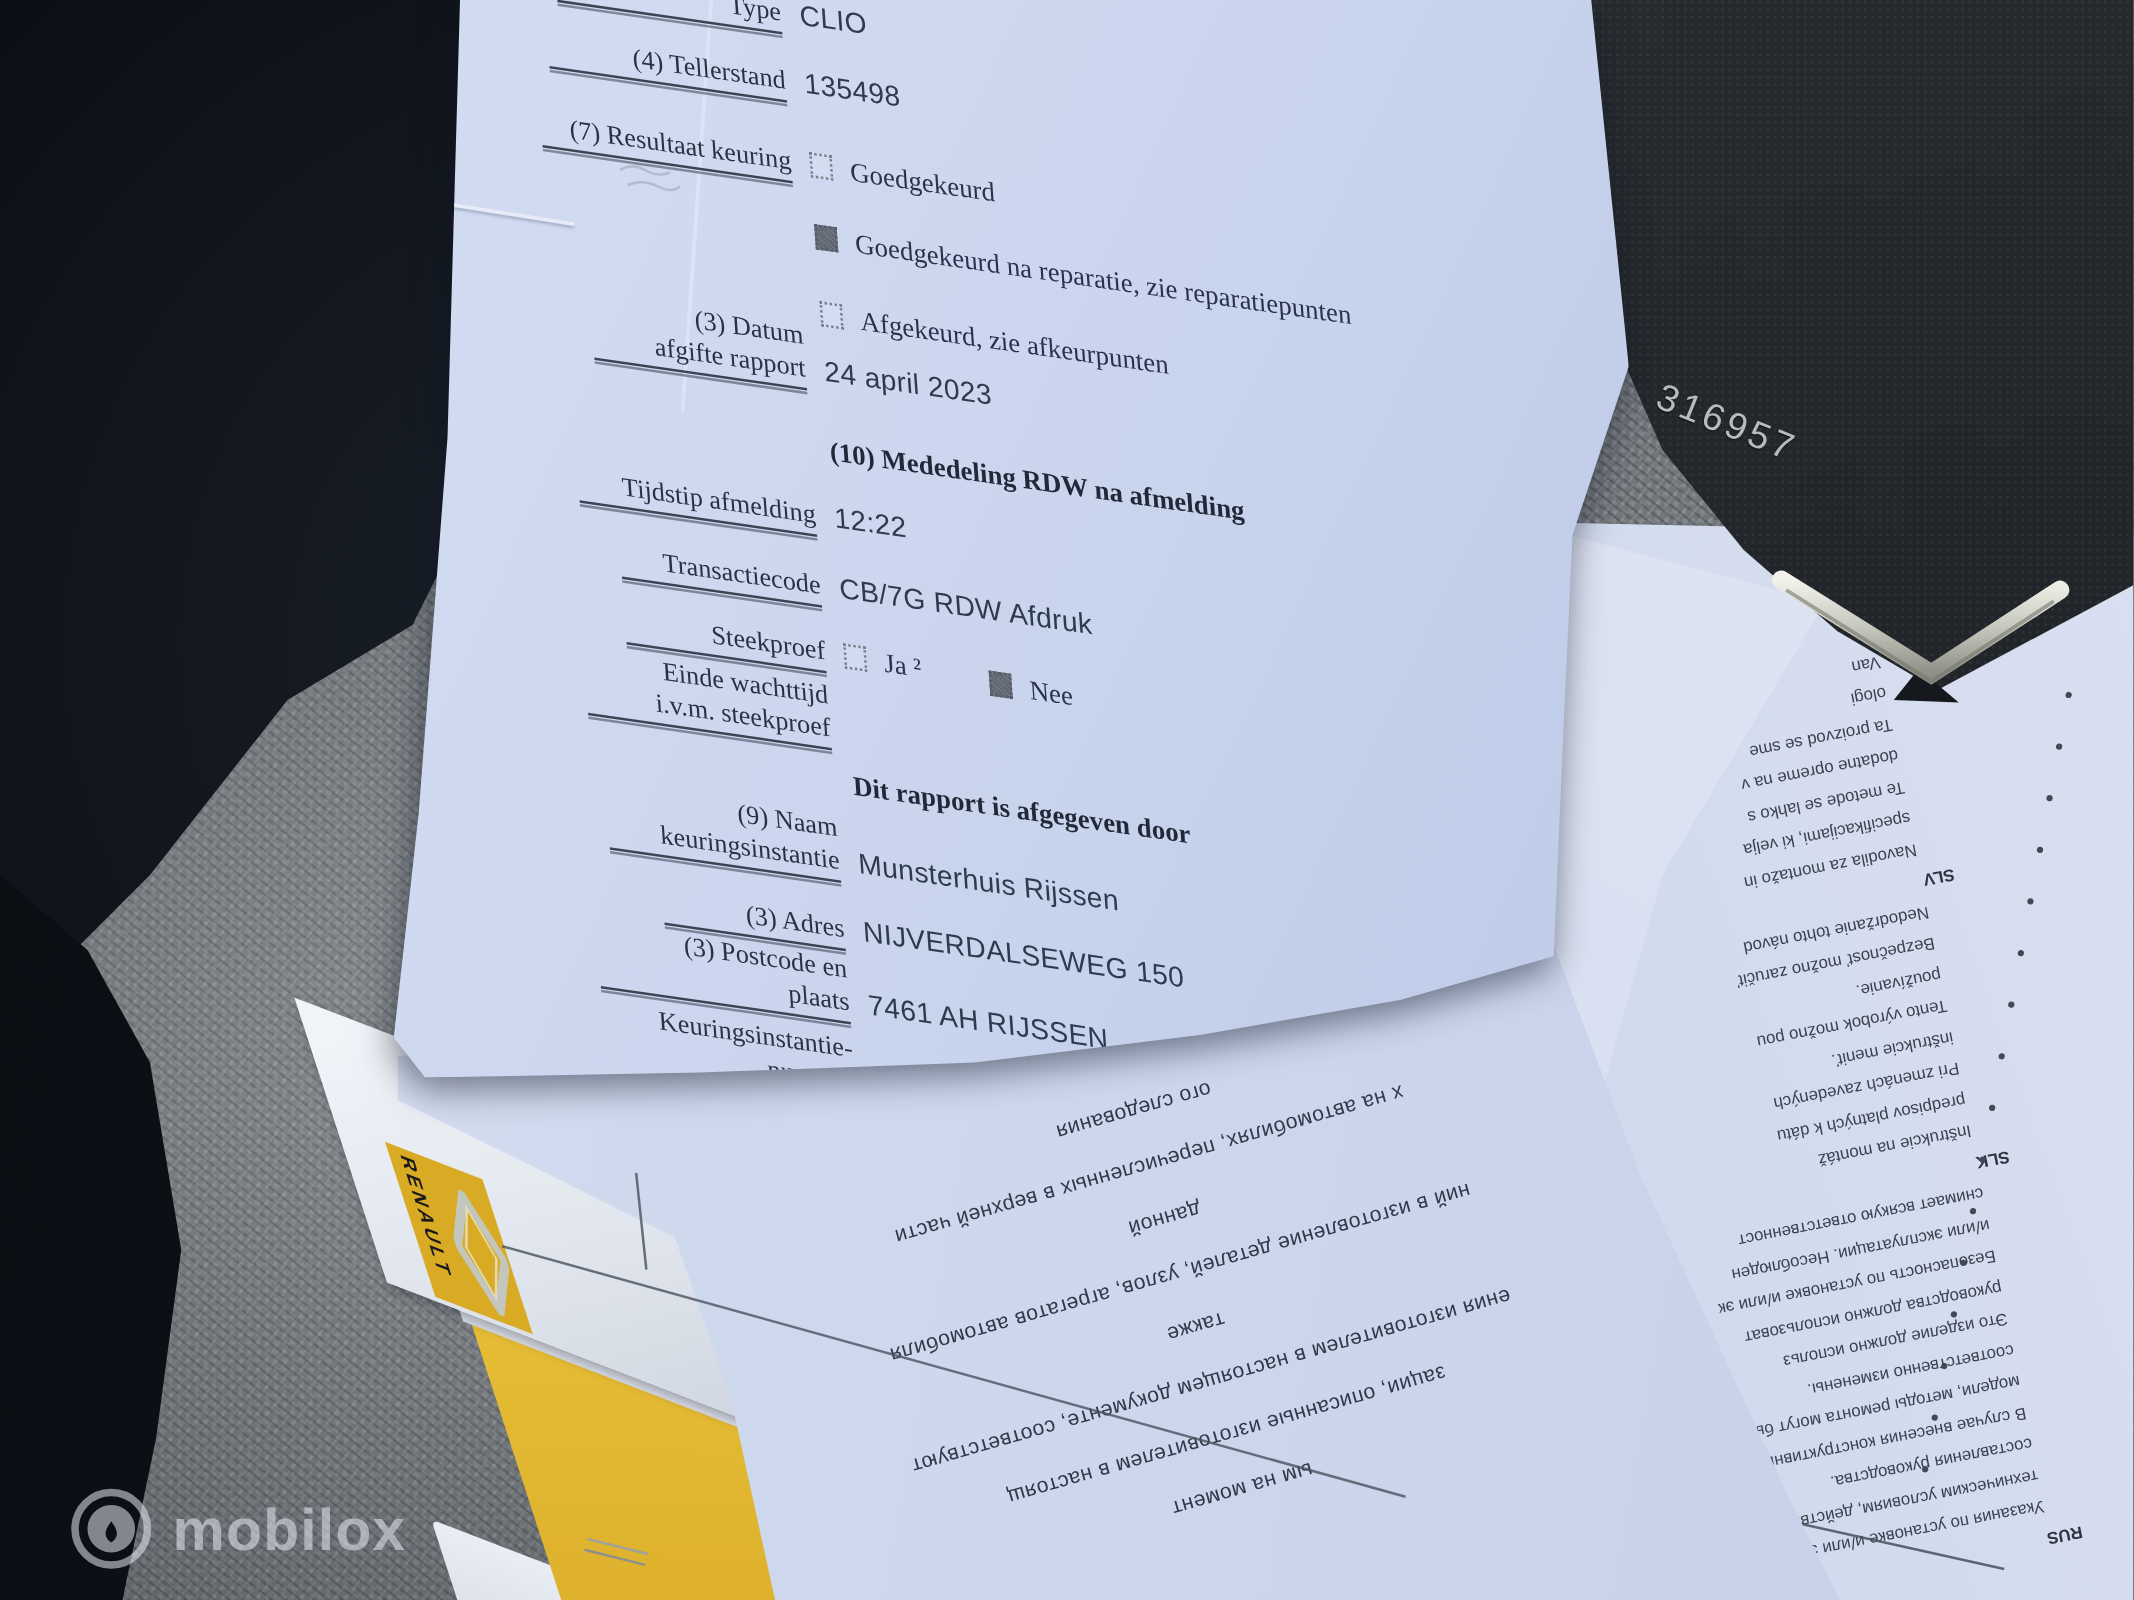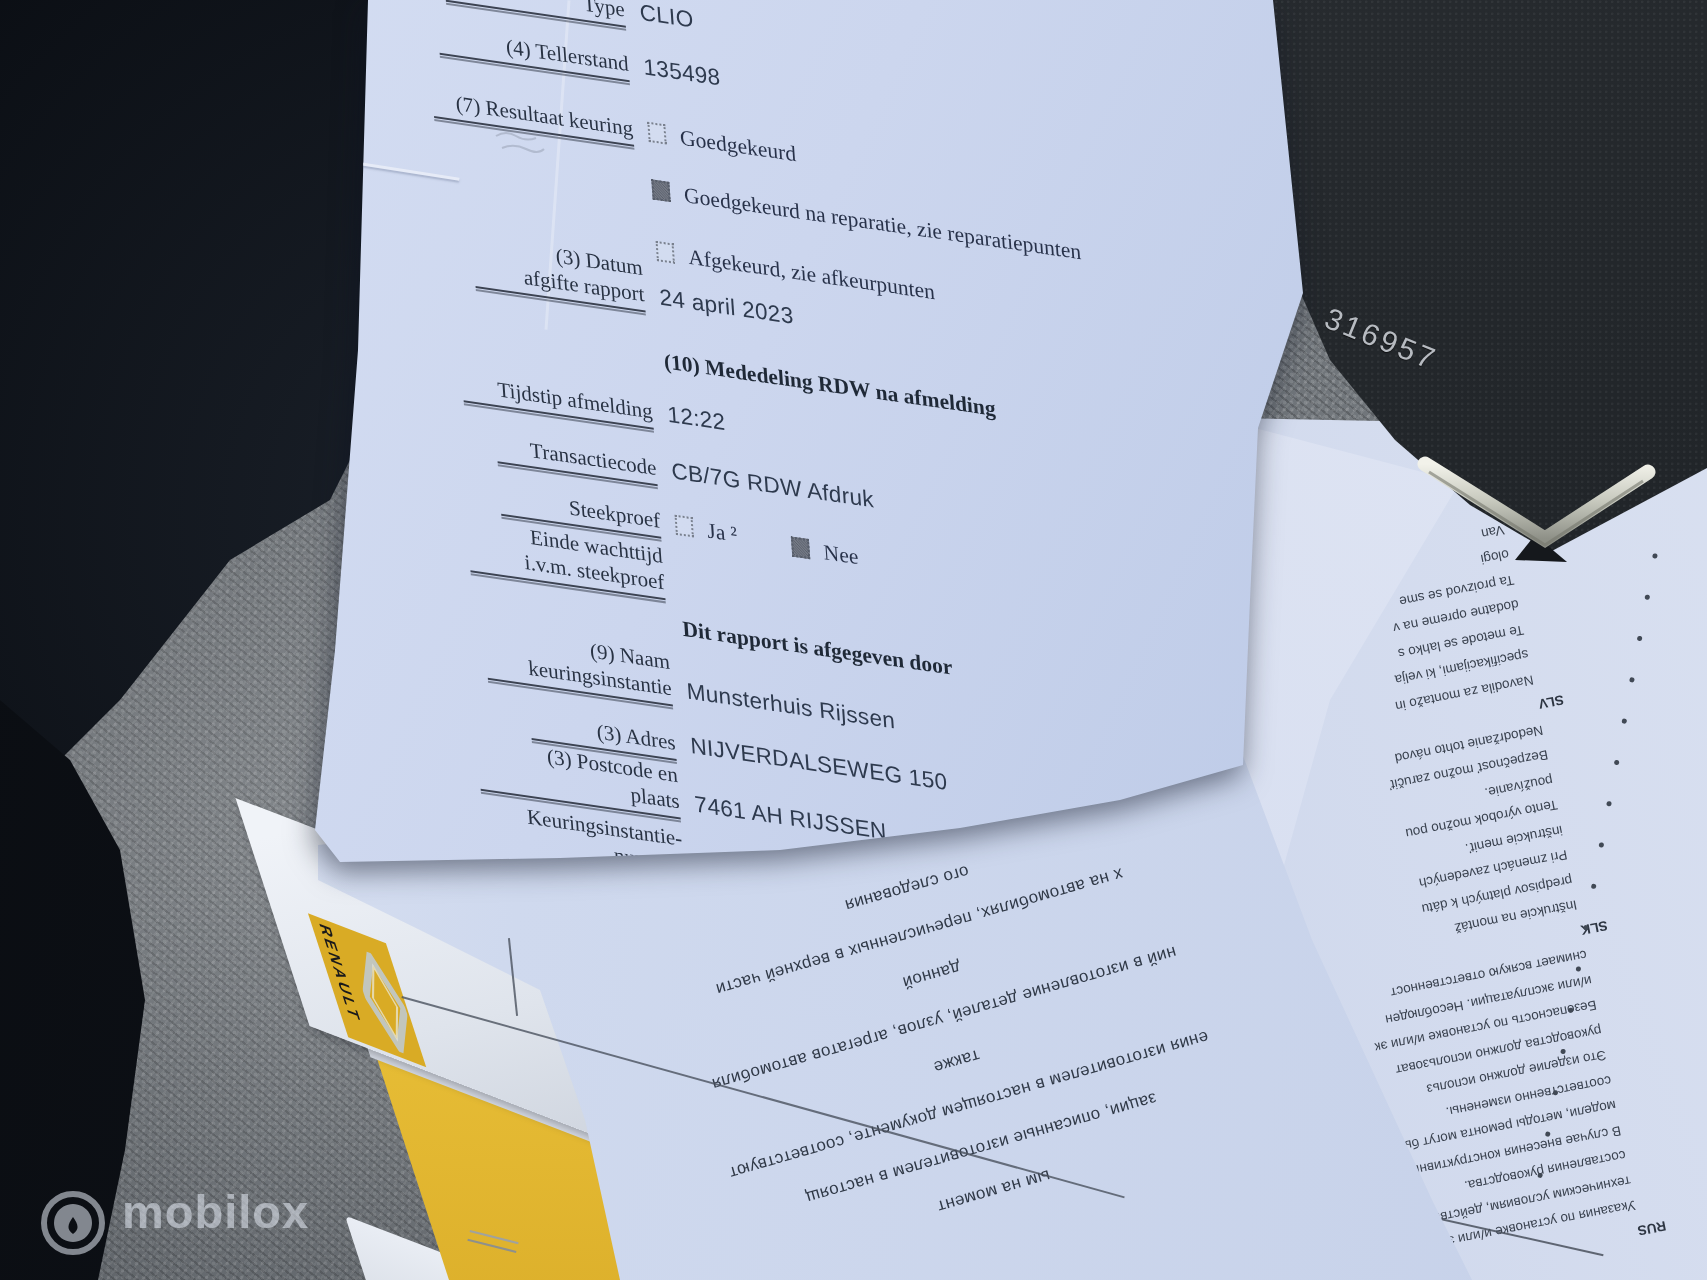--- a/index.html
+++ b/index.html
@@ -120,21 +120,21 @@
   .o1{top:2px}.o2{top:59px}.o3{top:120px}
   .cb{display:inline-block;width:14px;height:16px;border:2px dotted #79808e;
     vertical-align:-2px;margin-right:14px;background:rgba(222,229,243,.35);}
   .cb.on{background-color:#757b88;border-color:#565d6b;
     background-image:repeating-linear-gradient(45deg, rgba(0,0,0,.25) 0 1px, transparent 1px 2px);}
   .ja{left:312px;top:3px}.nee{left:428px;top:8px}
 
   
   .staple{position:absolute;left:468px;top:1236px;width:50px;height:7px;
     border-top:2px solid #9aa1ab;border-bottom:2px solid #868d97;transform:rotate(14deg);opacity:.9;}
-  .watermark{position:absolute;left:38px;top:1188px;display:flex;align-items:flex-start;
+  .watermark{position:absolute;left:54px;top:1188px;display:flex;align-items:center;
     gap:14px;opacity:.55;}
   .wm-text{font:bold 47px/1 "Liberation Sans",sans-serif;letter-spacing:1px;color:#e4eaf4;}
 </style>
 </head>
 <body>
 
 <div class="stage">
 
   <div class="fabric"></div>
   <div class="fabric-shade"></div>

